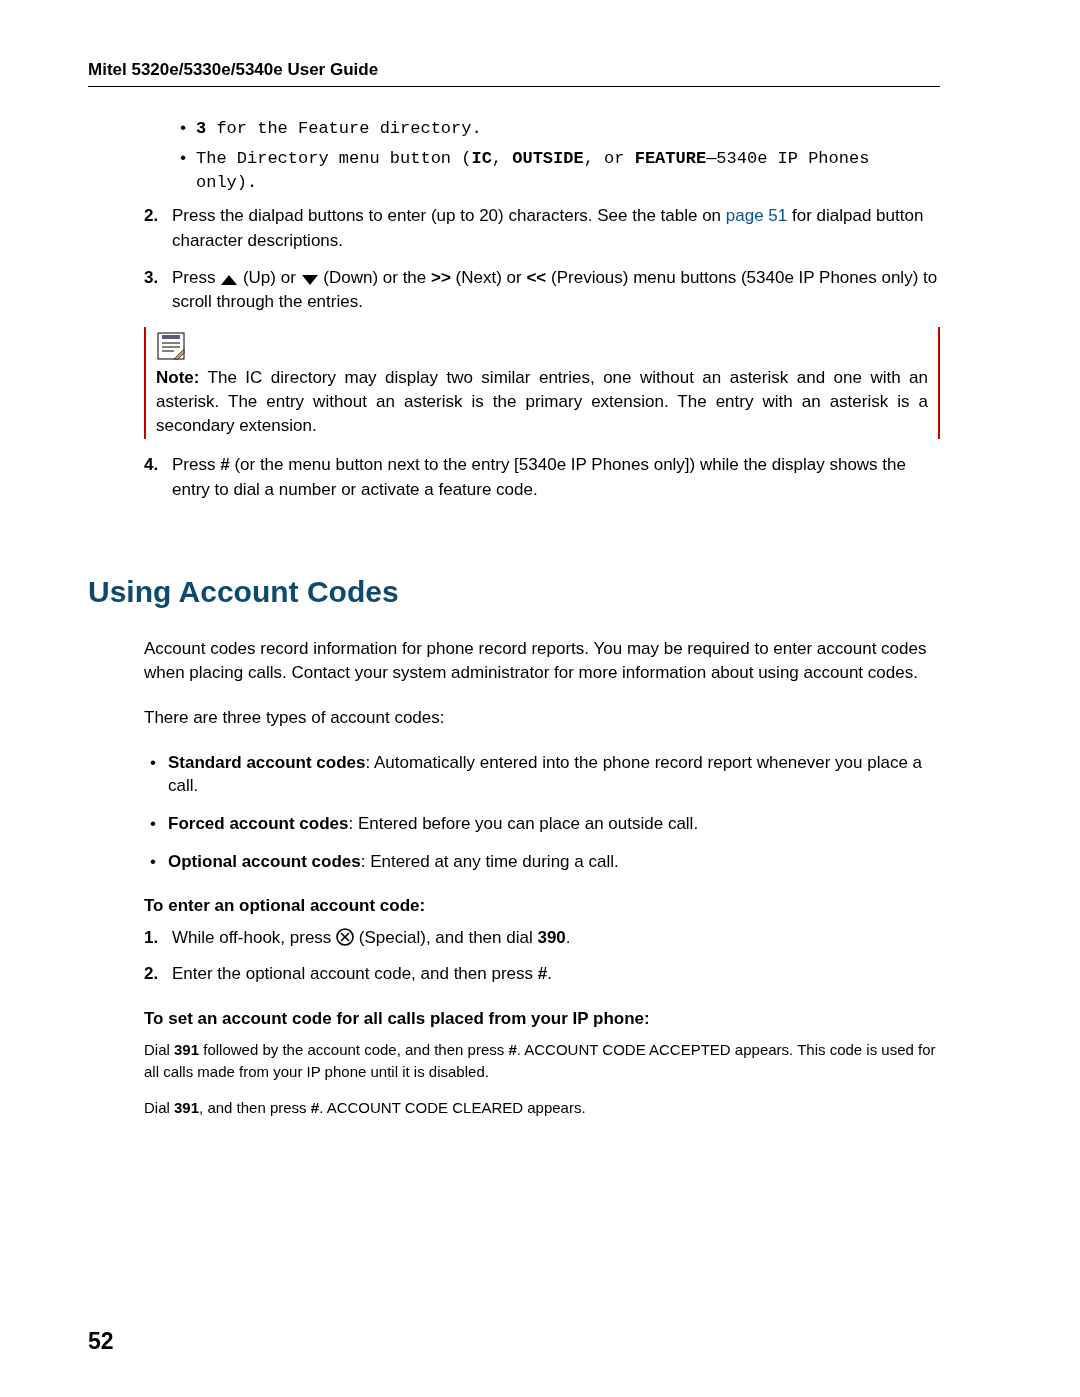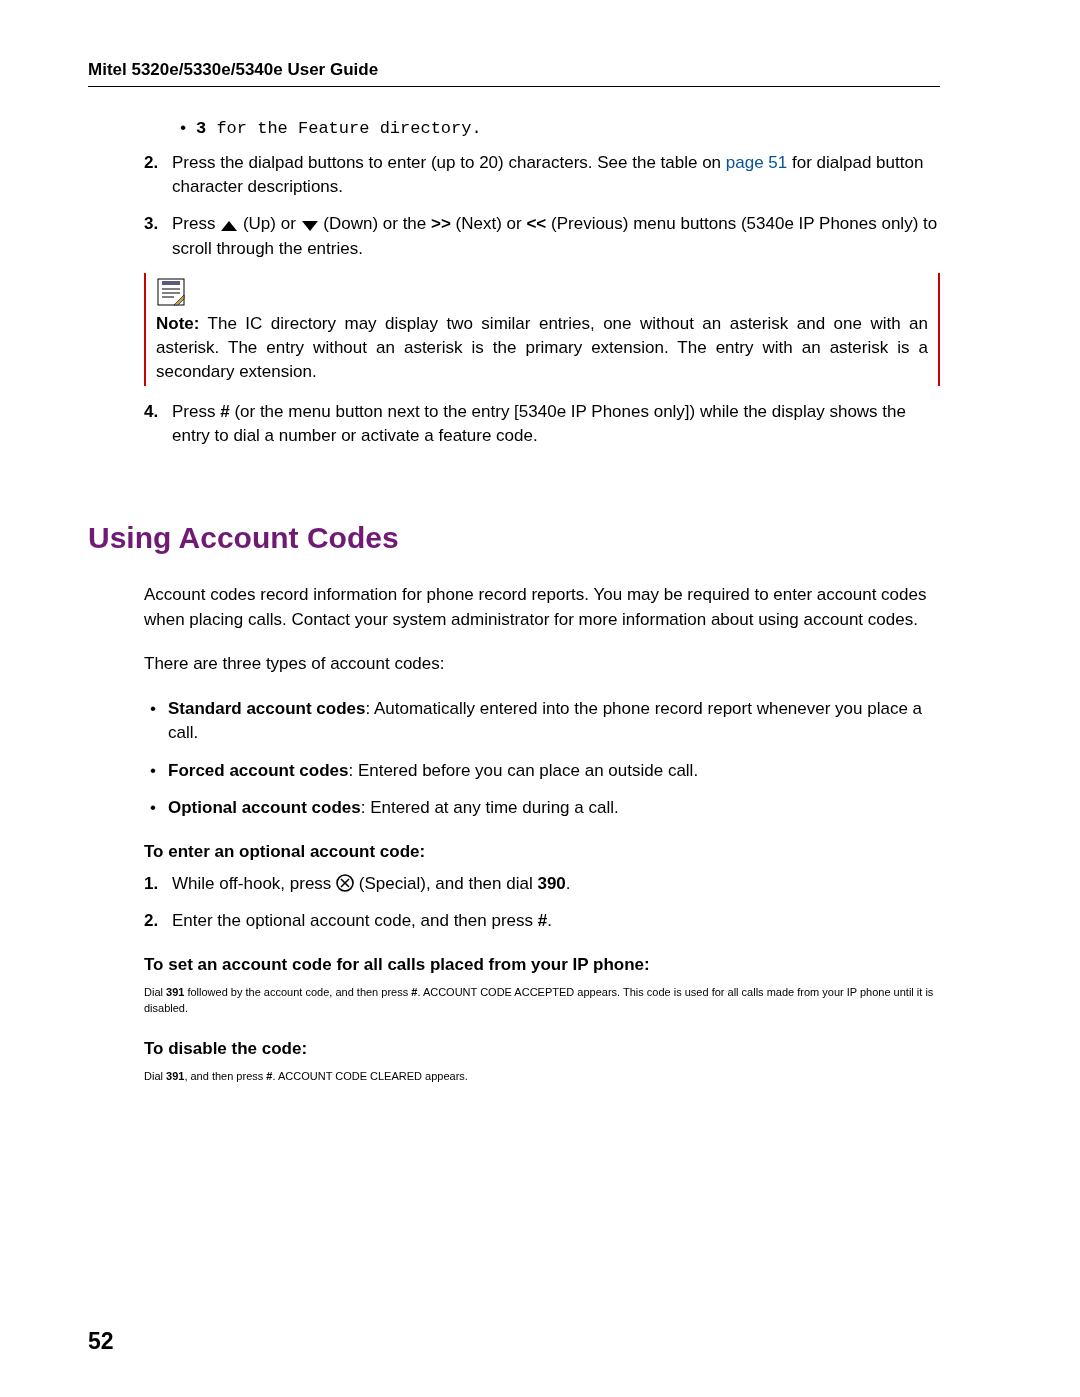--- a/index.html
+++ b/index.html
@@ -67,35 +67,35 @@
     flex: 0 0 auto;
     width: 40px;
     padding-top: 2px;
   }
   .note-text {
     flex: 1 1 auto;
     line-height: 1.4;
     text-align: justify;
   }
   h2.section-heading {
-    color: #701a75;
+    color: #0c4a6e;
     font-size: 30px;
     font-weight: bold;
     margin: 72px 0 28px 0;
   }
   .body-para {
     margin: 0 0 20px 56px;
     line-height: 1.45;
   }
   .sub-bold {
     font-weight: bold;
     margin: 22px 0 10px 56px;
   }
   .small-para {
-    font-size: 11px;
+    font-size: 15px;
     margin: 0 0 14px 56px;
     line-height: 1.45;
   }
   .page-number {
     position: absolute;
     left: 88px;
     bottom: 42px;
     font-weight: bold;
     font-size: 23px;
   }
@@ -106,20 +106,23 @@
 </head>
 <body>
 
 <div class="page">
 
   <div class="doc-header">Mitel 5320e/5330e/5340e User Guide</div>
 
   <ul class="bullet-list indent-2">
     <li>
       <b>3</b><span> for the Feature directory.</span>
+    </li>
+    <li>
+      <span>The Directory menu button (</span><b>IC</b><span>, </span><b>OUTSIDE</b><span>, or </span><b>FEATURE</b><span>—5340e IP Phones only).</span>
     </li>
   </ul>
 
   <ol class="num-list indent-1" style="margin-top:10px;">
     <li>
       <span class="num">2.</span>
       <span>Press the dialpad buttons to enter (up to 20) characters. See the table on </span><span class="link">page 51</span><span> for dialpad button character descriptions.</span>
     </li>
     <li>
       <span class="num">3.</span>
@@ -198,20 +201,19 @@
       <span>Enter the optional account code, and then press </span><b>#</b><span>.</span>
     </li>
   </ol>
 
   <p class="sub-bold">To set an account code for all calls placed from your IP phone:</p>
 
   <p class="small-para">
     <span>Dial </span><b>391</b><span> followed by the account code, and then press </span><b>#</b><span>. ACCOUNT CODE ACCEPTED appears. This code is used for all calls made from your IP phone until it is disabled.</span>
   </p>
 
-  <p class="sub-bold">To disable the code:</p>
 
   <p class="small-para">
     <span>Dial </span><b>391</b><span>, and then press </span><b>#</b><span>. ACCOUNT CODE CLEARED appears.</span>
   </p>
 
   <div class="page-number">52</div>
 </div>
 
 </body></html>

